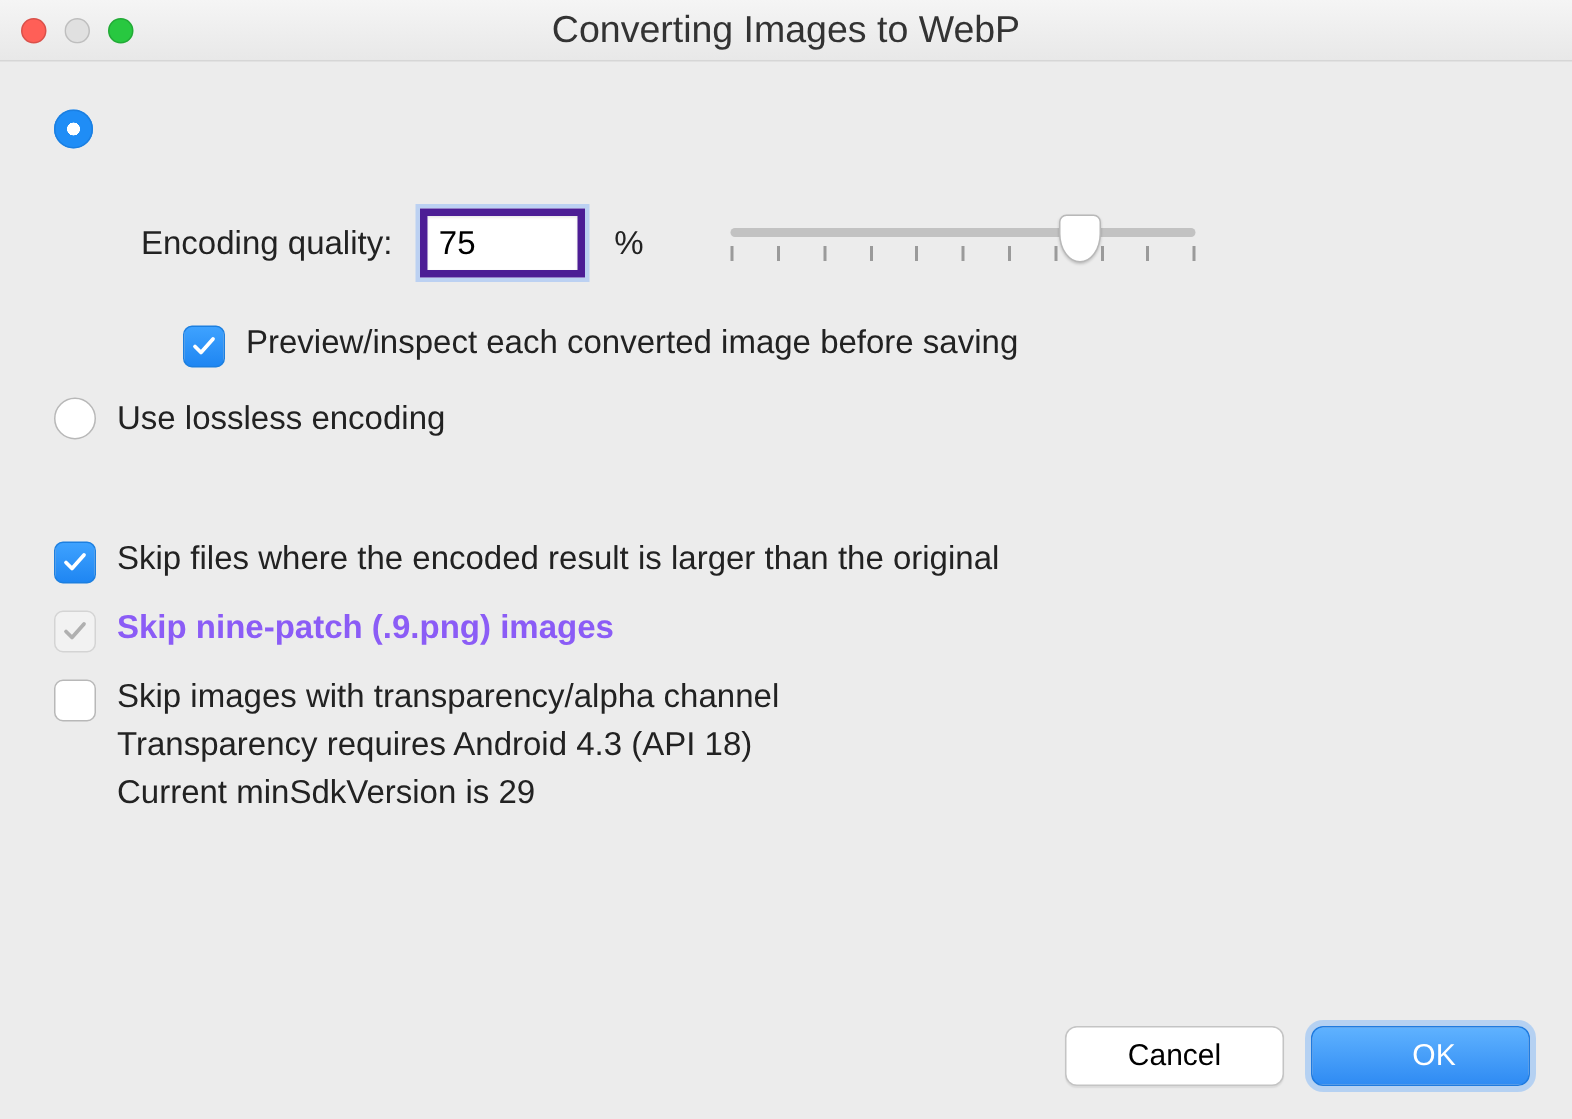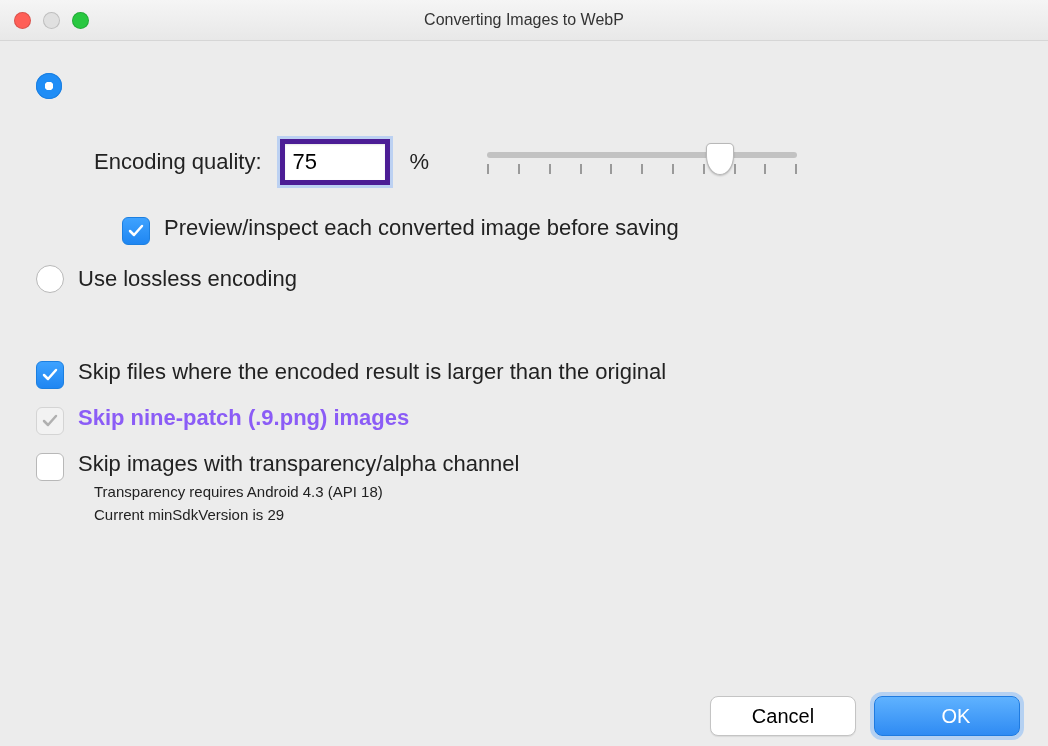--- a/index.html
+++ b/index.html
@@ -10,21 +10,21 @@
     font-family: -apple-system, "Helvetica Neue", Helvetica, Arial, sans-serif;
     background: #ececec;
     color: #222;
     overflow: hidden;
   }
   .titlebar {
     position: relative;
     height: 40px;
     line-height: 40px;
     text-align: center;
-    font-size: 16px;
+    font-size: 25px;
     color: #333;
     background: linear-gradient(#f5f5f5, #e8e8e8);
     border-bottom: 1px solid #d6d6d6;
     user-select: none;
   }
   .traffic-lights {
     position: absolute;
     left: 14px;
     top: 12px;
     display: flex;
@@ -162,31 +162,31 @@
   .checkbox.disabled {
     background: #f2f2f2;
     border-color: #d4d4d4;
   }
   .checkbox svg { width: 18px; height: 18px; }
   .checkbox.checked svg path { stroke: #fff; }
   .checkbox.disabled svg path { stroke: #b0b0b0; }
   .disabled-text { color: #8b5cf6; font-weight: bold; }
 
   .subtext {
-    margin: 6px 0 0 16px;
-    font-size: 15px;
+    margin: 6px 0 0 0;
+    font-size: 22px;
   }
 
   .section-gap { height: 40px; }
 
   
   .footer {
     position: absolute;
     right: 28px;
-    bottom: 10px;
+    bottom: 22px;
     display: flex;
     gap: 18px;
   }
   .btn {
     min-width: 146px;
     height: 40px;
     font-size: 20px;
     border-radius: 8px;
     border: 1px solid #c4c4c4;
     background: #fff;

